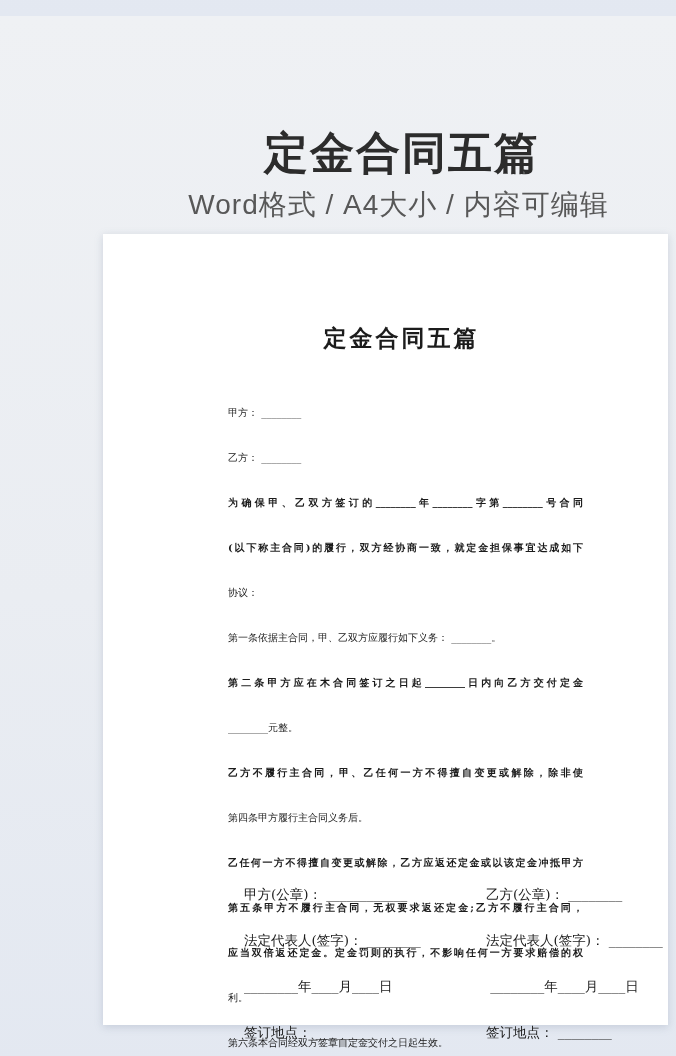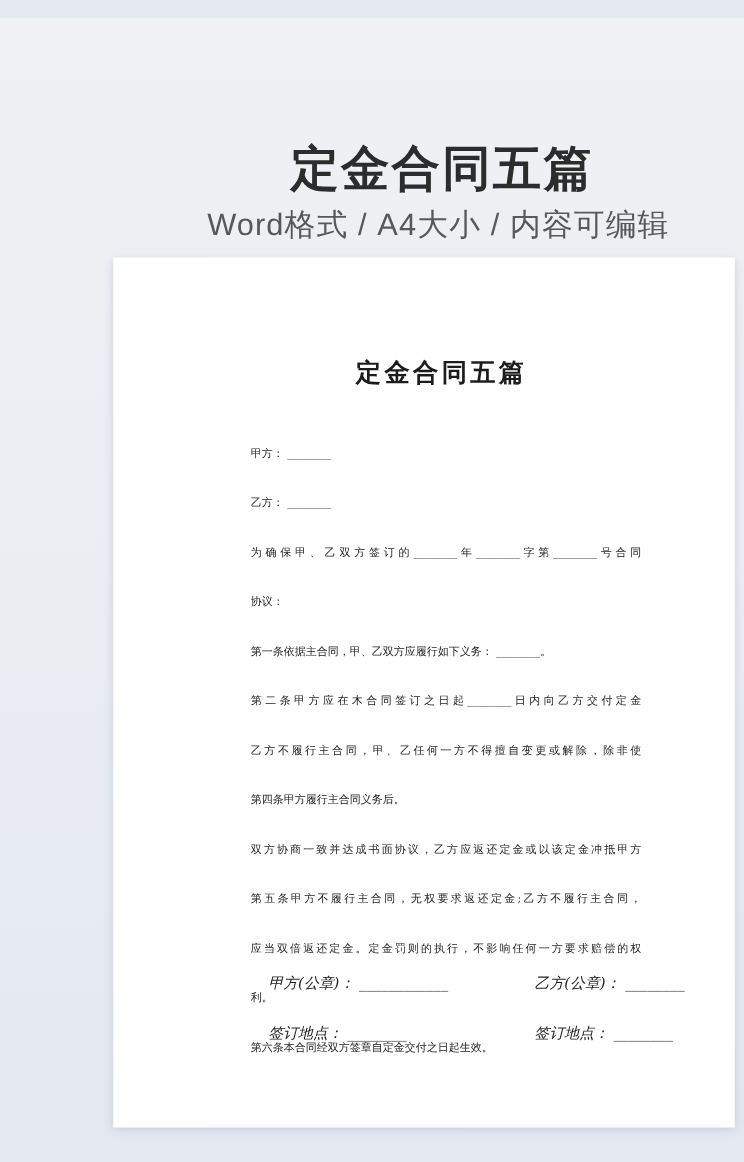--- a/index.html
+++ b/index.html
@@ -31,52 +31,56 @@
     text-align: center; font-family: "DejaVu Serif", "Liberation Serif", serif;
     font-size: 23px; font-weight: 700; letter-spacing: 3px;
     color: var(--ink-color, #1c1c1c);
   }
   .doc-body {
     position: absolute; left: 93px; top: 132px; width: 387px;
     font-family: "DejaVu Serif", "Liberation Serif", serif;
     font-size: 10px; color: var(--ink-color, #1c1c1c);
   }
   .doc-line { height: 29px; line-height: 29px; white-space: pre; overflow: visible; }
-  .doc-line.j { text-align: justify; text-align-last: justify; white-space: normal; }
+  .doc-line.j { text-align: justify; text-align-last: justify; white-space: normal; font-weight: bold; }
   .signature {
     position: absolute; left: 93px; top: 597px; width: 460px;
     font-family: "DejaVu Serif", "Liberation Serif", serif;
     font-size: 13.5px; color: var(--ink-color, #1c1c1c);
   }
-  .sig-row { height: 30px; line-height: 30px; white-space: pre; font-style: italic; }
+  .sig-row { height: 30px; line-height: 30px; white-space: pre; }
   .sig-left { display: inline-block; width: 210px; white-space: pre; }
   .sig-right { display: inline-block; white-space: pre; }
 </style>
 </head>
 <body>
 
 <header class="hero">
   <h1 class="hero-title">定金合同五篇</h1>
   <p class="hero-subtitle">Word格式 / A4大小 / 内容可编辑</p>
 </header>
 
 <section class="sheet">
   <div class="doc-title">定金合同五篇</div>
   <div class="doc-body">
       <div class="doc-line">甲方： ________</div>
       <div class="doc-line">乙方： ________</div>
       <div class="doc-line j">为确保甲、乙双方签订的________年________字第________号合同</div>
+      <div class="doc-line j">(以下称主合同)的履行，双方经协商一致，就定金担保事宜达成如下</div>
       <div class="doc-line">协议：</div>
       <div class="doc-line">第一条依据主合同，甲、乙双方应履行如下义务： ________。</div>
       <div class="doc-line j">第二条甲方应在木合同签订之日起________日内向乙方交付定金</div>
+      <div class="doc-line">________元整。</div>
       <div class="doc-line j">乙方不履行主合同，甲、乙任何一方不得擅自变更或解除，除非使</div>
       <div class="doc-line">第四条甲方履行主合同义务后。</div>
-      <div class="doc-line j">双方协商一致并达成书面协议，乙方应返还定金或以该定金冲抵甲方</div>
+      <div class="doc-line j">乙任何一方不得擅自变更或解除，乙方应返还定金或以该定金冲抵甲方</div>
       <div class="doc-line j">第五条甲方不履行主合同，无权要求返还定金;乙方不履行主合同，</div>
       <div class="doc-line j">应当双倍返还定金。定金罚则的执行，不影响任何一方要求赔偿的权</div>
       <div class="doc-line">利。</div>
       <div class="doc-line">第六条本合同经双方签章自定金交付之日起生效。</div>
     </div>
   <div class="signature">
       <div class="sig-row"><span class="sig-left">甲方(公章)： ____________</span><span class="sig-right">乙方(公章)： ________</span></div>
+      <div class="sig-row"><span class="sig-left">法定代表人(签字)： ________</span><span class="sig-right">法定代表人(签字)： ________</span></div>
+      <div class="sig-row"><span class="sig-left">________年____月____日</span><span class="sig-right"> ________年____月____日</span></div>
       <div class="sig-row"><span class="sig-left">签订地点： ________</span><span class="sig-right">签订地点： ________</span></div>
     </div>
 </section>
 
 </body></html>

